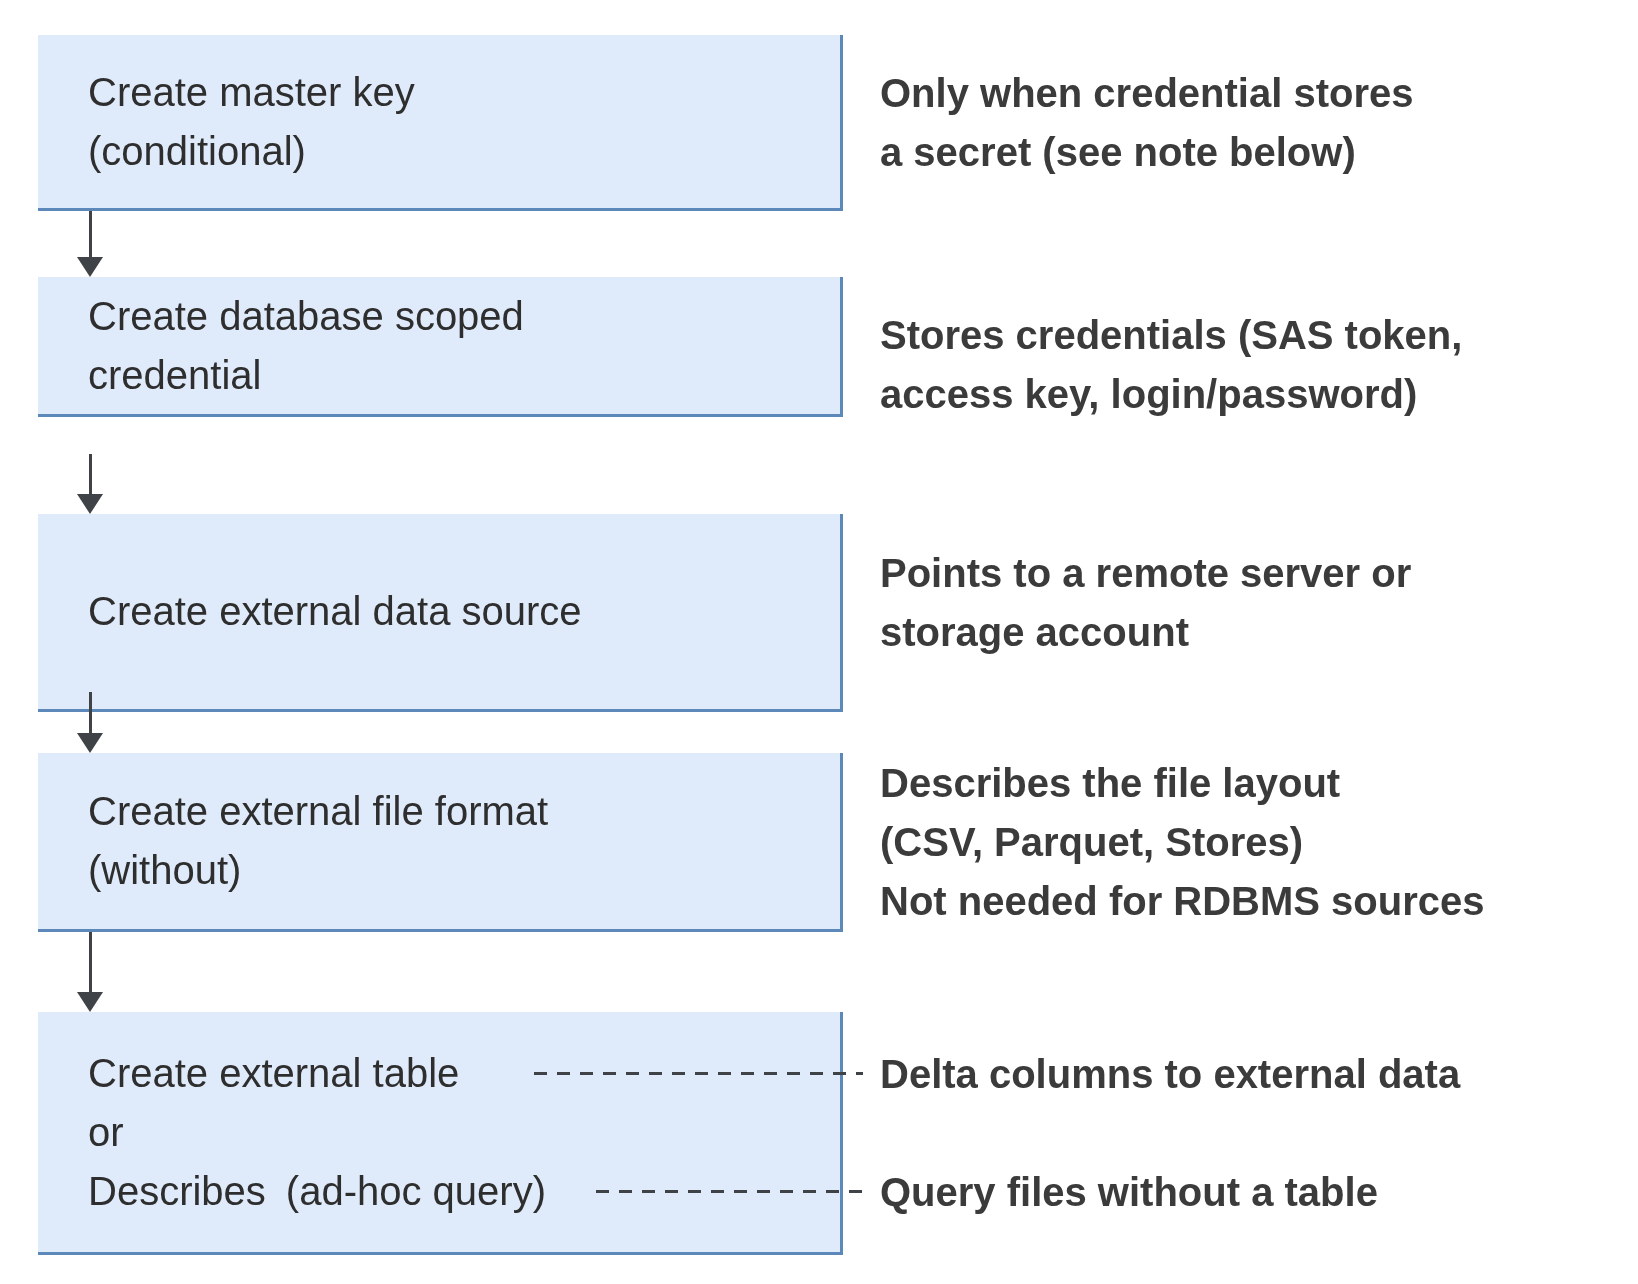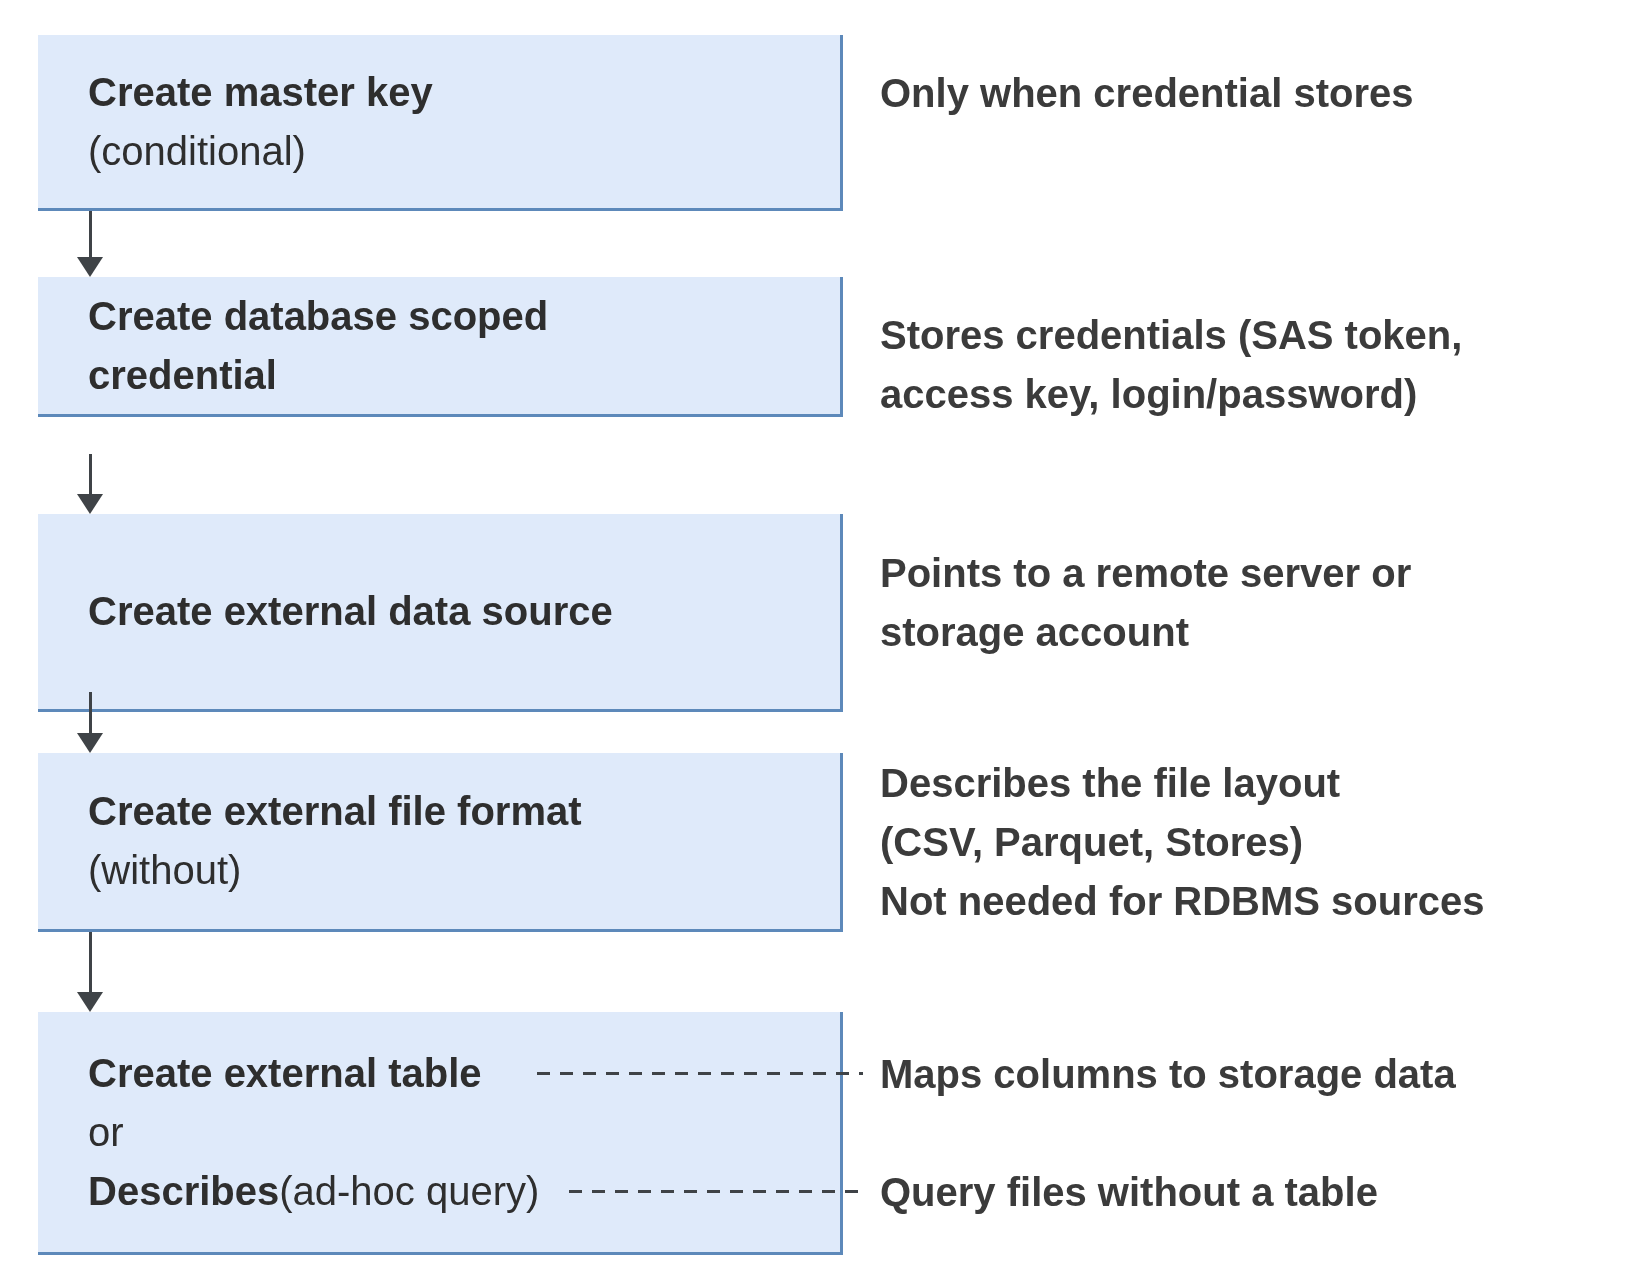--- a/index.html
+++ b/index.html
@@ -23,23 +23,23 @@
     left:38px;width:805px;
     background:var(--box-fill);
     border-right:3px solid var(--box-border);
     border-bottom:3px solid var(--box-border);
     box-sizing:border-box;
     display:flex;flex-direction:column;justify-content:center;align-items:flex-start;
     padding-left:50px;
     font-size:40px;line-height:59px;
     color:var(--text-title);
   }
-  .b{font-weight:700;}
+  .b{font-weight:400;}
   .line{white-space:nowrap;}
-  .row{display:flex;align-items:center;width:775px;}
+  .row{display:flex;align-items:center;width:775px;gap:20px;}
   .dash{
     flex:1 1 auto;min-width:60px;height:3px;align-self:center;
     background:repeating-linear-gradient(90deg,var(--connector) 0 13px,transparent 13px 23px);
   }
   .dash.m55{margin-left:55px;}
   .dash.m30{margin-left:30px;}
   .arrow{position:absolute;left:77px;width:26px;}
   .arrow .stem{position:absolute;left:11.5px;top:0;bottom:16px;width:3px;background:var(--connector);}
   .arrow .head{
     position:absolute;bottom:0;left:0;width:0;height:0;
@@ -106,39 +106,40 @@
     <div class="line"><span>or</span></div>
     <div class="line row">
       <span class="b">Describes</span>
       <span> (ad-hoc query)</span>
       <div class="dash m30"></div>
     </div>
   </div>
 
   <div class="desc" style="top:64px">
     <div>Only when credential stores</div>
+    <div>a secret (see note below)</div>
   </div>
 
   <div class="desc" style="top:306px">
     <div>Stores credentials (SAS token,</div>
     <div>access key, login/password)</div>
   </div>
 
   <div class="desc" style="top:544px">
     <div>Points to a remote server or</div>
     <div>storage account</div>
   </div>
 
   <div class="desc" style="top:754px">
     <div>Describes the file layout</div>
     <div>(CSV, Parquet, Stores)</div>
     <div>Not needed for RDBMS sources</div>
   </div>
 
   <div class="desc" style="top:1045px">
-    <div>Maps columns to storage data</div>
+    <div>Delta columns to external data</div>
   </div>
 
   <div class="desc" style="top:1163px">
     <div>Query files without a table</div>
   </div>
 
 </div>
 
 </body></html>

